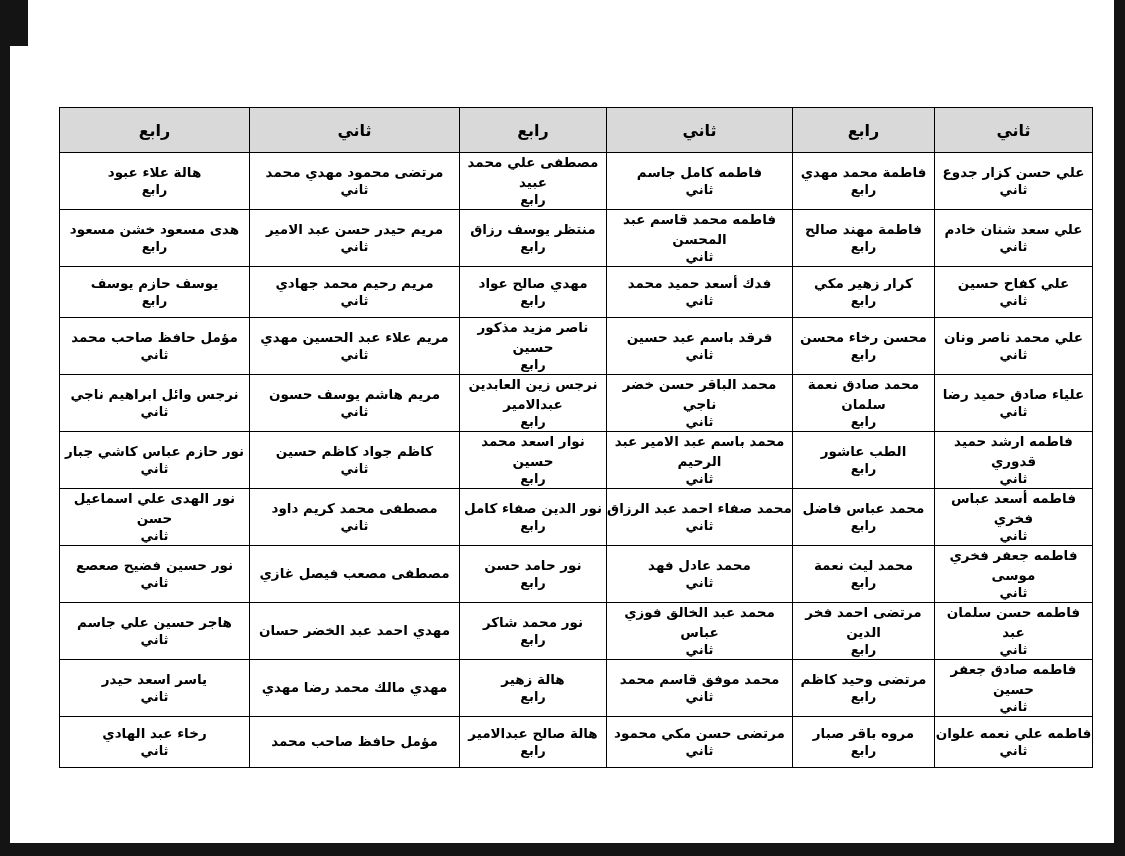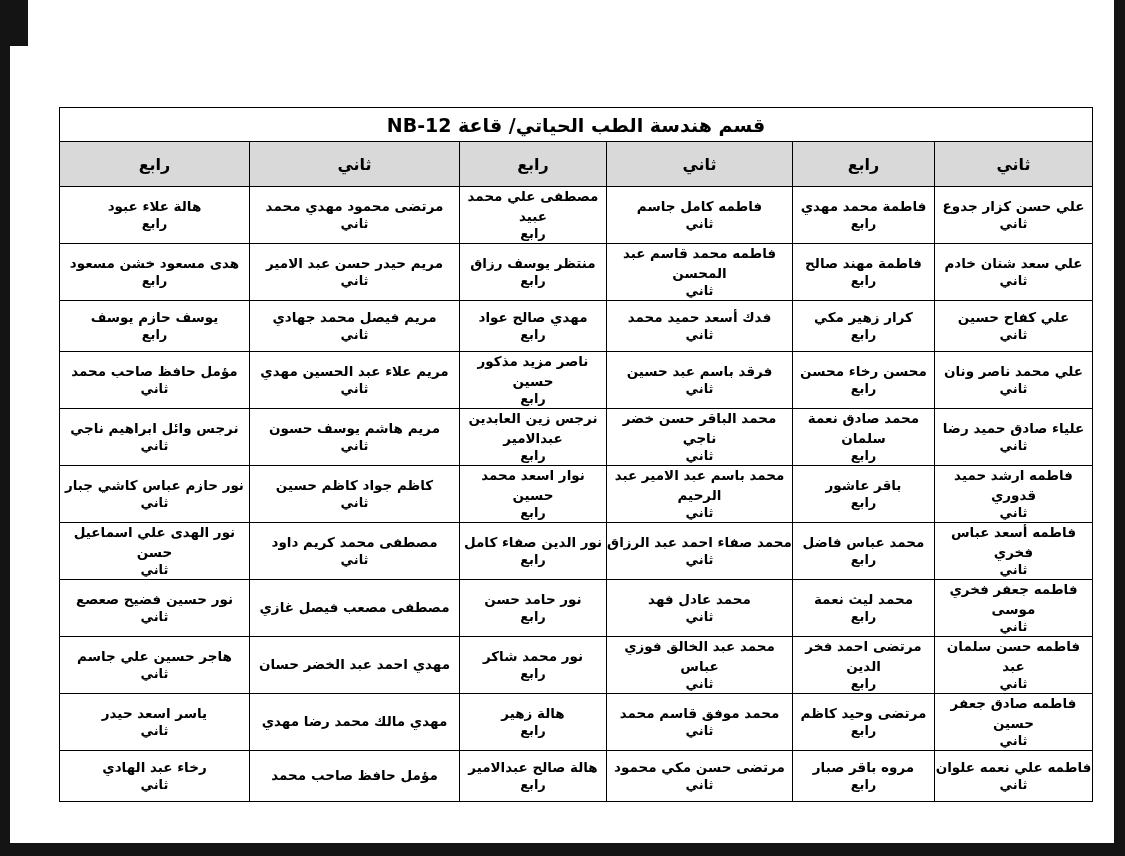--- a/index.html
+++ b/index.html
@@ -55,23 +55,20 @@
     <colgroup>
       <col style="width:158px">
       <col style="width:142px">
       <col style="width:186px">
       <col style="width:147px">
       <col style="width:210px">
       <col style="width:190px">
     </colgroup>
     <thead>
       <tr>
-        <td class="title-cell" colspan="6">قسم هندسة الطب الحياتي/ قاعة NB-12</td>
-      </tr>
-      <tr>
         <th class="level-header">ثاني</th>
         <th class="level-header">رابع</th>
         <th class="level-header">ثاني</th>
         <th class="level-header">رابع</th>
         <th class="level-header">ثاني</th>
         <th class="level-header">رابع</th>
       </tr>
     </thead>
     <tbody>
         <tr>
@@ -137,21 +134,21 @@
           </td>
           <td class="cell">
             <div class="student-name">فدك أسعد حميد محمد</div>
             <div class="student-level">ثاني</div>
           </td>
           <td class="cell">
             <div class="student-name">مهدي صالح عواد</div>
             <div class="student-level">رابع</div>
           </td>
           <td class="cell">
-            <div class="student-name">مريم فيصل محمد جهادي</div>
+            <div class="student-name">مريم رحيم محمد جهادي</div>
             <div class="student-level">ثاني</div>
           </td>
           <td class="cell">
             <div class="student-name">يوسف حازم يوسف</div>
             <div class="student-level">رابع</div>
           </td>
         </tr>
         <tr>
           <td class="cell">
             <div class="student-name">علي محمد ناصر ونان</div>
@@ -203,21 +200,21 @@
             <div class="student-name">نرجس وائل ابراهيم ناجي</div>
             <div class="student-level">ثاني</div>
           </td>
         </tr>
         <tr>
           <td class="cell">
             <div class="student-name">فاطمه ارشد حميد قدوري</div>
             <div class="student-level">ثاني</div>
           </td>
           <td class="cell">
-            <div class="student-name">باقر عاشور</div>
+            <div class="student-name">الطب عاشور</div>
             <div class="student-level">رابع</div>
           </td>
           <td class="cell">
             <div class="student-name">محمد باسم عبد الامير عبد الرحيم</div>
             <div class="student-level">ثاني</div>
           </td>
           <td class="cell">
             <div class="student-name">نوار اسعد محمد حسين</div>
             <div class="student-level">رابع</div>
           </td>

